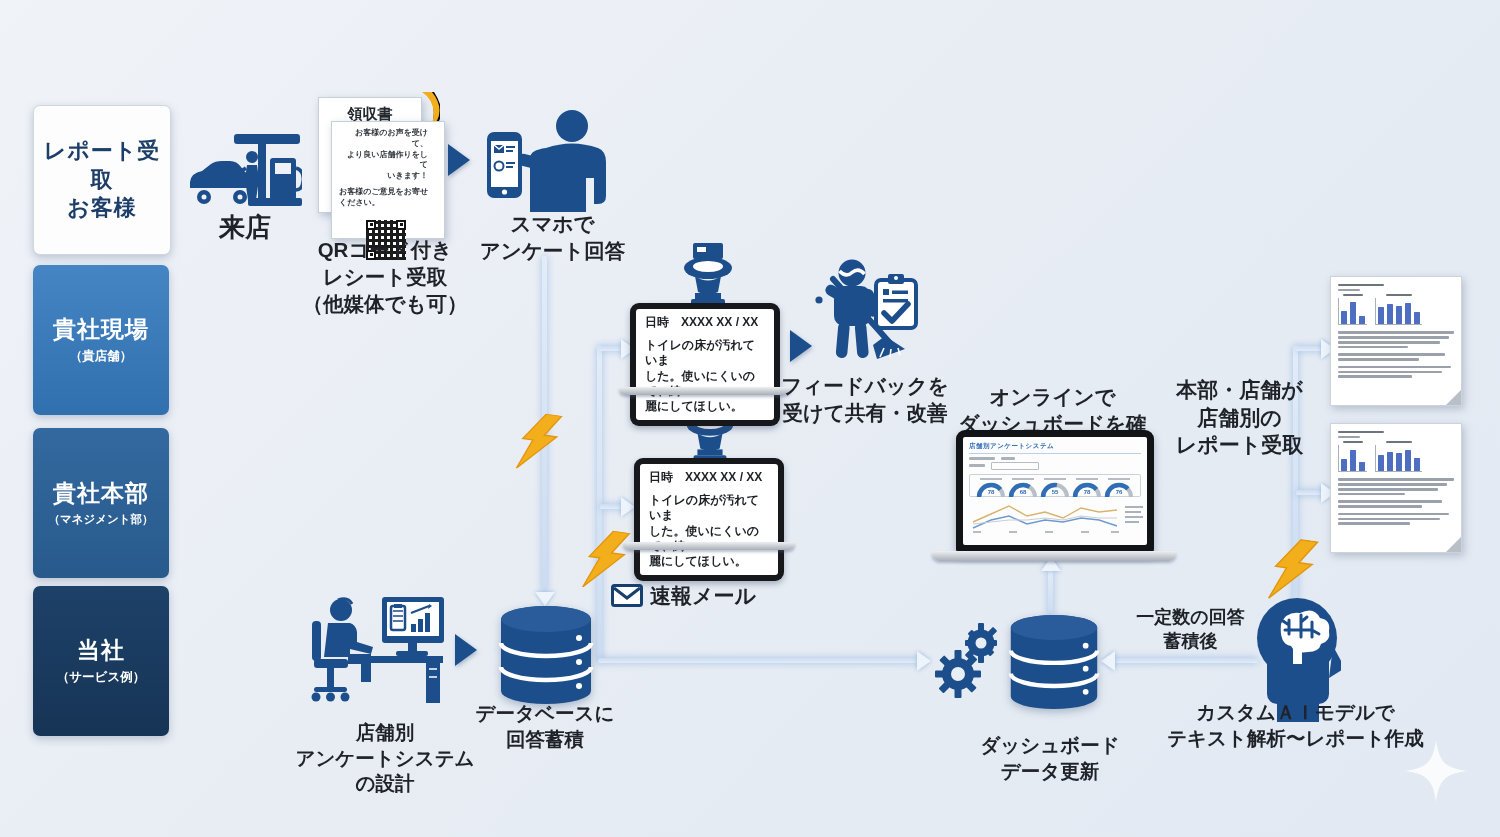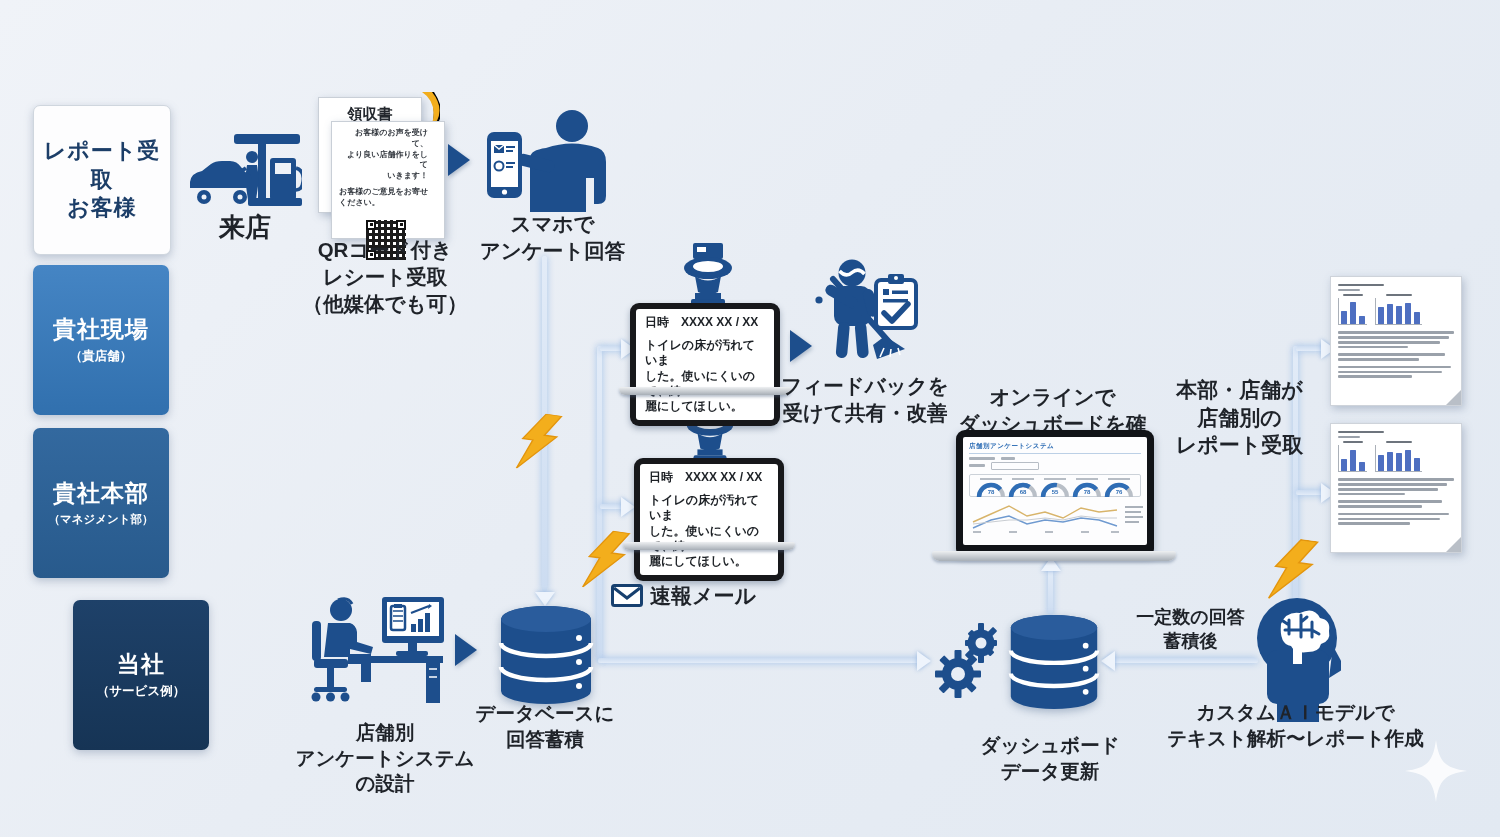--- a/index.html
+++ b/index.html
@@ -75,21 +75,21 @@
 お客様</div>
   </div>
   <div class="sbox" style="top:265px;background:linear-gradient(180deg,#4585c4,#3170ae);color:#fff;">
     <div class="t">貴社現場</div>
     <div class="s">（貴店舗）</div>
   </div>
   <div class="sbox" style="top:428px;background:linear-gradient(180deg,#33699f,#285a8c);color:#fff;">
     <div class="t">貴社本部</div>
     <div class="s" style="font-size:11.5px;">（マネジメント部）</div>
   </div>
-  <div class="sbox" style="top:600px;background:linear-gradient(180deg,#1e4169,#163455);color:#fff;margin-left:40px;">
+  <div class="sbox" style="top:586px;background:linear-gradient(180deg,#1e4169,#163455);color:#fff;">
     <div class="t">当社</div>
     <div class="s">（サービス例）</div>
   </div>
 
   <div class="conn" style="left:542px;top:256px;width:5px;height:336px;"></div>
   <div class="ah down" style="left:535px;top:592px;"></div>
   <div class="conn" style="left:597px;top:346px;width:5px;height:316px;"></div>
   <div class="conn connh" style="left:600px;top:346px;width:24px;height:5px;"></div>
   <div class="ah right" style="left:621px;top:339px;"></div>
   <div class="conn connh" style="left:600px;top:504px;width:24px;height:5px;"></div>

